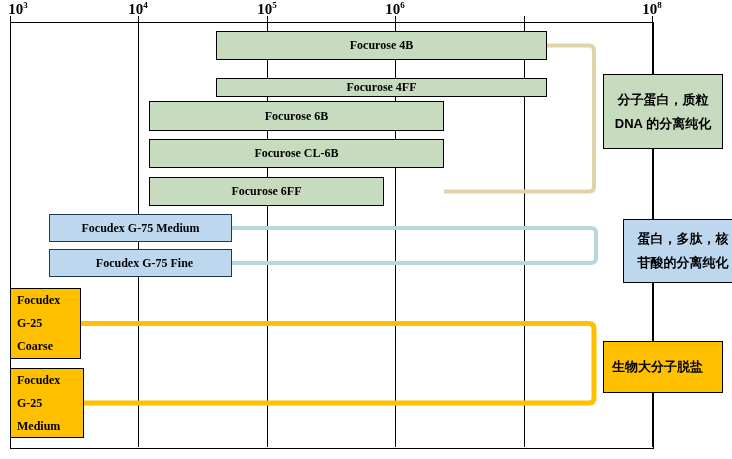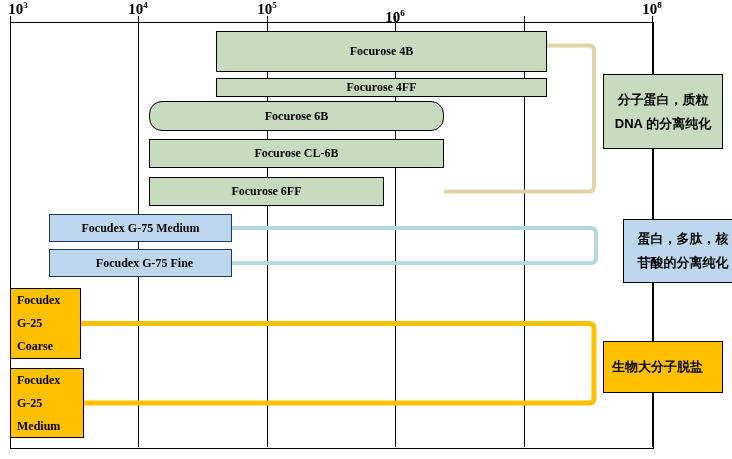--- a/index.html
+++ b/index.html
@@ -55,37 +55,37 @@
       <div class="tickmark" style="left: 395px; top: 16px; height: 6px;"></div>
       <div class="gridline" style="left: 524px; top: 22px; height: 425px;"></div>
       <div class="tickmark" style="left: 524px; top: 16px; height: 6px;"></div>
       <div class="gridline" style="left: 652px; top: 22px; height: 425px;"></div>
       <div class="tickmark" style="left: 652px; top: 16px; height: 6px;"></div>
     </div>
   <div id="tick-labels">
       <div class="tick-label" style="left: -6px; top: 1px; width: 48px;"><span>10</span><sup>3</sup></div>
       <div class="tick-label" style="left: 114px; top: 1px; width: 48px;"><span>10</span><sup>4</sup></div>
       <div class="tick-label" style="left: 243px; top: 1px; width: 48px;"><span>10</span><sup>5</sup></div>
-      <div class="tick-label" style="left: 371px; top: 9px; width: 48px;"><span>10</span><sup>6</sup></div>
+      <div class="tick-label" style="left: 371px; top: 1px; width: 48px;"><span>10</span><sup>6</sup></div>
       <div class="tick-label" style="left: 500px; top: 1px; width: 48px; margin-top: 37px;"><span>10</span><sup>7</sup></div>
       <div class="tick-label" style="left: 628px; top: 1px; width: 48px;"><span>10</span><sup>8</sup></div>
     </div>
   <svg class="brackets" id="brackets" width="732" height="459" viewBox="0 0 732 459">
       <path d="M546,45.5 H589 Q594,45.5 594,50.5 V186.5 Q594,191.5 589,191.5 H444" fill="none" stroke="#ddd5a8" stroke-width="4"></path>
       <path d="M231,228 H591 Q596,228 596,233 V258 Q596,263 591,263 H231" fill="none" stroke="#b5d8de" stroke-width="4"></path>
       <path d="M81,323.5 H589 Q594,323.5 594,328.5 V398 Q594,403 589,403 H84" fill="none" stroke="#ffc000" stroke-width="5"></path>
     </svg>
   <div id="bars">
-      <div class="bar green" style="left: 216px; top: 31px; width: 331px; height: 41px;">
+      <div class="bar green" style="left: 216px; top: 31px; width: 331px; height: 29px;">
         <span class="bar-line">Focurose 4B</span>
       </div>
       <div class="bar green" style="left: 216px; top: 78px; width: 331px; height: 19px;">
         <span class="bar-line">Focurose 4FF</span>
       </div>
-      <div class="bar green" style="left: 149px; top: 101px; width: 295px; height: 30px; border-radius: 13px;">
+      <div class="bar green" style="left: 149px; top: 101px; width: 295px; height: 30px;">
         <span class="bar-line">Focurose 6B</span>
       </div>
       <div class="bar green" style="left: 149px; top: 139px; width: 295px; height: 29px;">
         <span class="bar-line">Focurose CL-6B</span>
       </div>
       <div class="bar green" style="left: 149px; top: 177px; width: 235px; height: 29px;">
         <span class="bar-line">Focurose 6FF</span>
       </div>
       <div class="bar blue" style="left: 49px; top: 214px; width: 183px; height: 28px;">
         <span class="bar-line">Focudex G-75 Medium</span>

